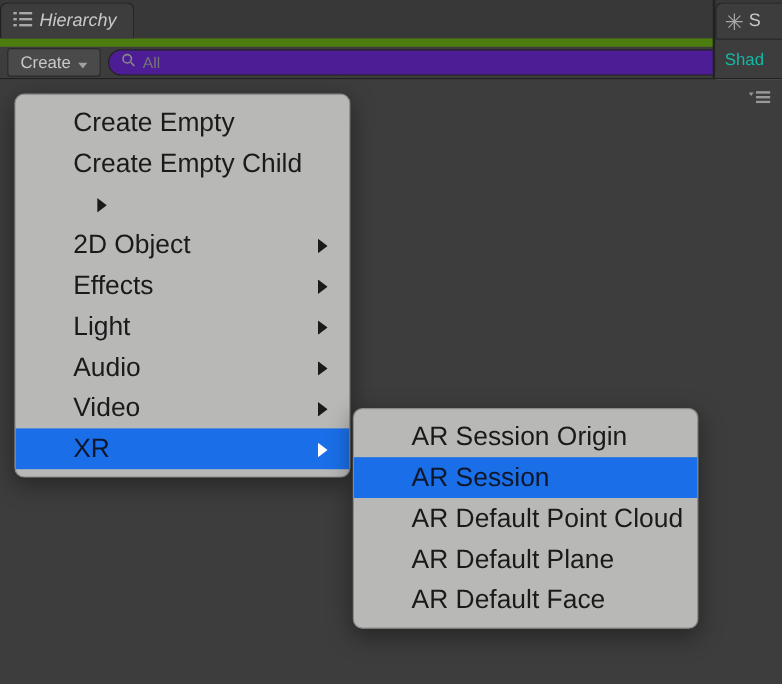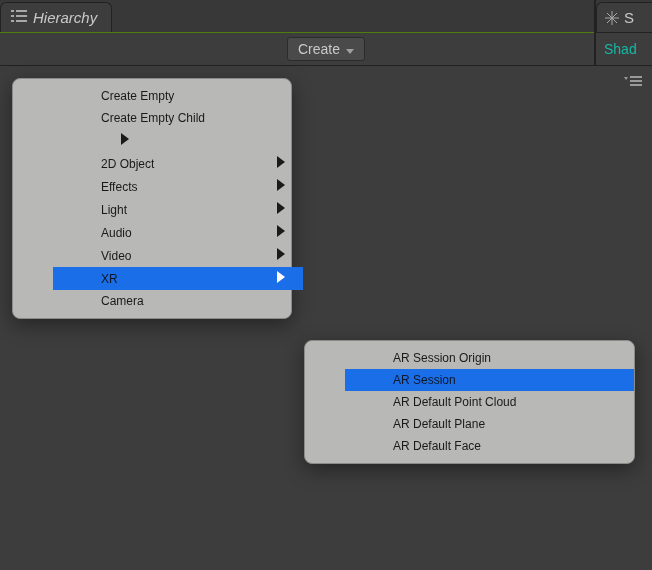--- a/index.html
+++ b/index.html
@@ -7,36 +7,36 @@
 
 
 .tab-bar { display: flex; height: 32px; background: #383838; align-items: flex-end; font-style: italic; }
 .tab { display: flex; align-items: center; gap: 6px; padding: 6px 14px 6px 10px; background: #53534a; color: #bfbfbf; font-size: 15px; border-top-left-radius: 6px; border-top-right-radius: 6px; border: 1px solid #222; border-bottom: none; height: 30px; }
 .tab.active { background: #3d3d3d; color: #c9c9c9; }
 .tab-icon svg { width: 16px; height: 14px; }
 .tab-right { margin-left: auto; display: flex; gap: 8px; align-items: center; padding-right: 6px; }
 .tab-sep { width: 2px; height: 30px; background: #2a2a2a; }
 
 
-.toolbar { display: flex; align-items: center; gap: 6px; background: #3d3d3d; border-top: 1px solid #4d7c0f; border-bottom: 1px solid #222; padding: 4px 6px; height: 34px; flex-direction: column; }
+.toolbar { display: flex; align-items: center; gap: 6px; background: #3d3d3d; border-top: 7px solid #4d7c0f; border-bottom: 1px solid #222; padding: 4px 6px; height: 34px; }
 .create-btn { background: #4a4a4a; border: 1px solid #2b2b2b; border-radius: 3px; color: #c9c9c9; font-size: 14px; padding: 3px 10px; display: flex; align-items: center; gap: 6px; }
 .search-field { flex: 1; background: #4c1d95; border: 1px solid #222; border-radius: 12px; height: 22px; display: flex; align-items: center; padding: 0 10px; gap: 6px; }
 .search-field input { background: transparent; border: none; outline: none; color: #a0a0a0; font-size: 13px; width: 100%; }
 
 
 .panel-body { background: #3d3d3d; height: calc(100% - 66px); position: relative; }
 .panel-options { position: absolute; top: 8px; right: 10px; }
 
 
 .context-menu { position: absolute; background: #b8b8b6; border: 1px solid #8a8a88; border-radius: 8px; box-shadow: 0 6px 20px rgba(0,0,0,0.4); padding: 6px 0; }
-.menu-item { display: flex; align-items: center; justify-content: space-between; padding: 4px 18px 4px 48px; font-size: 12px; color: #1a1a1a; white-space: nowrap; min-width: 250px; margin-left: 40px; }
+.menu-item { display: flex; align-items: center; justify-content: space-between; padding: 4px 18px 4px 48px; font-size: 22px; color: #1a1a1a; white-space: nowrap; min-width: 250px; }
 .menu-item.highlighted { background: #1a6fe8; color: #0f172a; }
 .menu-arrow { margin-left: 20px; }
 .menu-main { top: 78px; left: 12px; width: 280px; }
-.menu-sub { top: 340px; left: 304px; width: 331px; }
+.menu-sub { top: 340px; left: 294px; width: 288px; }
 
 
 .right-panel { position: absolute; top: 0; right: 0; width: 58px; height: 100%; background: #383838; border-left: 2px solid #222; }
 .right-tab-bar { height: 32px; display: flex; align-items: flex-end; }
 .right-tab { display: flex; align-items: center; gap: 5px; padding: 6px 6px 6px 8px; background: #3d3d3d; color: #c9c9c9; font-size: 15px; border-top-left-radius: 6px; border: 1px solid #222; border-right: none; border-bottom: none; height: 30px; width: 58px; overflow: hidden; }
 .right-toolbar { background: #3d3d3d; border-top: 1px solid #222; border-bottom: 1px solid #222; height: 34px; display: flex; align-items: center; padding-left: 8px; color: #14b8a6; font-size: 14px; }
 .right-viewport { background: #8a8f94; height: calc(100% - 66px); border-left: 1px solid #222; }
 
 .lock-icon, .dropdown-caret, .grid-icon, .options-icon { display: inline-flex; }
 </style>
@@ -187,23 +187,20 @@
     </span>
   </div>
   <div class="menu-item highlighted">
     <span>XR</span>
     <span class="menu-arrow">
       <svg width="8" height="12" viewBox="0 0 8 12">
           <polygon points="0,0 8,6 0,12" fill="#fff"></polygon>
         </svg>
     </span>
   </div>
-  <div class="menu-item">
-    <span>Camera</span>
-  </div>
 </div>
 
 <div class="context-menu menu-sub">
   <div class="menu-item">
     <span>AR Session Origin</span>
   </div>
   <div class="menu-item highlighted">
     <span>AR Session</span>
   </div>
   <div class="menu-item">

